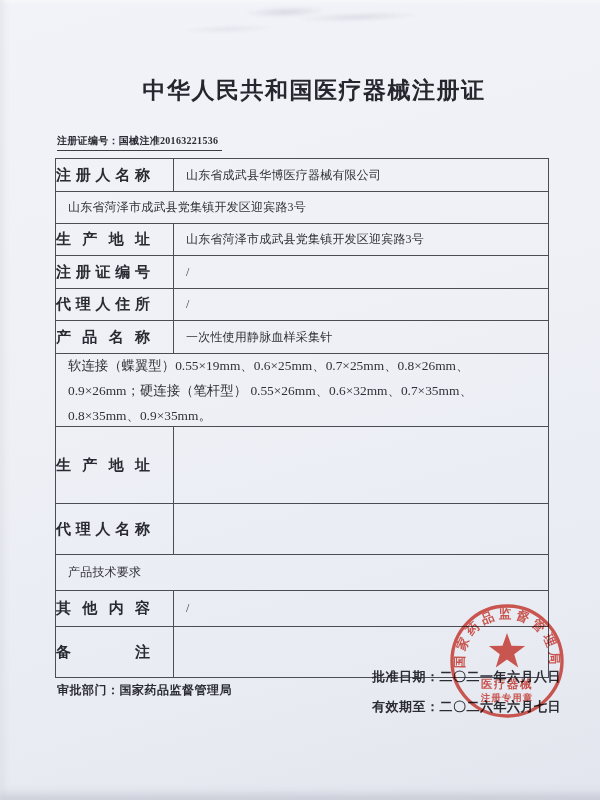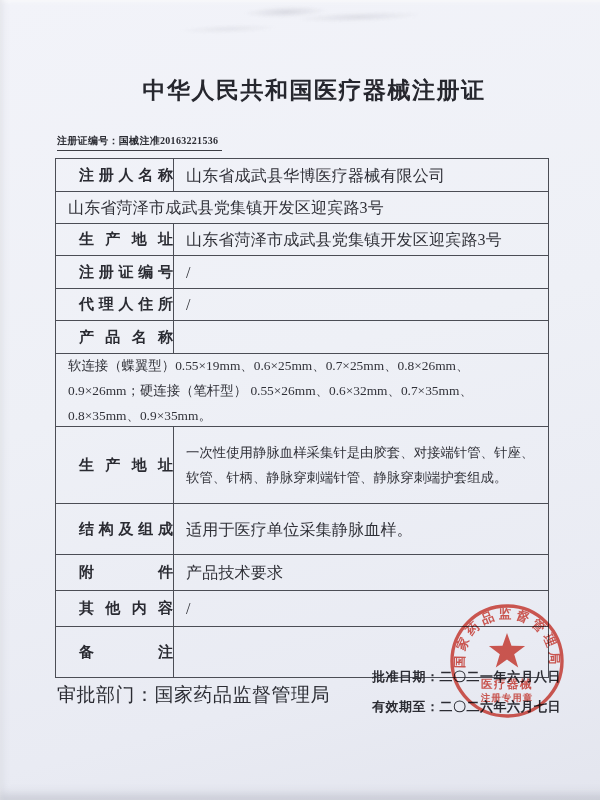--- a/index.html
+++ b/index.html
@@ -39,39 +39,39 @@
   .cert-table{
     position:absolute;left:55px;top:158px;width:492px;
     border:1.6px solid #4b4d55;
     border-bottom-width:1.8px;
     background:transparent;
   }
   .row{display:flex;border-bottom:1.4px solid #4b4d55;}
   .row:last-child{border-bottom:none;}
   .cell{box-sizing:border-box;display:flex;align-items:center;}
   .cell-label{
-    width:118px;min-width:118px;justify-content:flex-end;
+    width:118px;min-width:118px;justify-content:flex-start;
     border-right:1.4px solid #4b4d55;
     font-weight:bold;font-size:15px;color:#2a2b32;
   }
   .cell-label span{
     display:inline-block;width:94px;
     text-align:justify;text-align-last:justify;
   }
   .cell-value{
     flex:1;padding:4px 10px 4px 12px;
-    font-size:16px;line-height:19px;color:#303138;
+    font-size:12px;line-height:19px;color:#303138;
     letter-spacing:.2px;
   }
   .cell-value.dense{font-size:13.4px;line-height:25px;letter-spacing:0;}
   .h32{height:32px}.h31{height:31px}.h72{height:72px}.h76{height:76px}
   .h50{height:50px}.h35{height:35px}
   .footer-left{
     position:absolute;left:57px;top:682px;
-    font-size:19px;font-weight:normal;letter-spacing:.5px;color:#2b2c33;
+    font-size:12px;font-weight:bold;letter-spacing:.5px;color:#2b2c33;
   }
   .footer-right{
     position:absolute;left:372px;top:668px;width:200px;
     font-size:13px;font-weight:bold;color:#2b2c33;letter-spacing:.5px;
   }
   .footer-right .line{margin-bottom:12px;white-space:nowrap;}
   .seal{
     position:absolute;left:444px;top:598px;width:126px;height:126px;
     mix-blend-mode:multiply;opacity:.88;
     pointer-events:none;
@@ -120,44 +120,40 @@
       <div class="cell cell-label">
           <span>代理人住所</span>
         </div>
       <div class="cell cell-value">/</div>
     </div>
 
     <div class="row h32">
       <div class="cell cell-label">
           <span>产品名称</span>
         </div>
+      <div class="cell cell-value">一次性使用静脉血样采集针</div>
     </div>
 
     <div class="row h72">
       <div class="cell cell-value dense">软连接（蝶翼型）0.55×19mm、0.6×25mm、0.7×25mm、0.8×26mm、0.9×26mm；硬连接（笔杆型） 0.55×26mm、0.6×32mm、0.7×35mm、0.8×35mm、0.9×35mm。</div>
     </div>
 
     <div class="row h76">
       <div class="cell cell-label">
           <span>生产地址</span>
         </div>
-      <div class="cell cell-value dense">一次性使用静脉血样采集针是由胶套、对接端针管、针座、软管、针柄、静脉穿刺端针管、静脉穿刺端护套组成。</div>
     </div>
 
     <div class="row h50">
       <div class="cell cell-label">
-          <span>结构及组成</span>
+          <span>代理人名称</span>
         </div>
-      <div class="cell cell-value">适用于医疗单位采集静脉血样。</div>
     </div>
 
     <div class="row h35">
-      <div class="cell cell-label">
-          <span>附件</span>
-        </div>
       <div class="cell cell-value">产品技术要求</div>
     </div>
 
     <div class="row h35">
       <div class="cell cell-label">
           <span>其他内容</span>
         </div>
       <div class="cell cell-value">/</div>
     </div>
 

